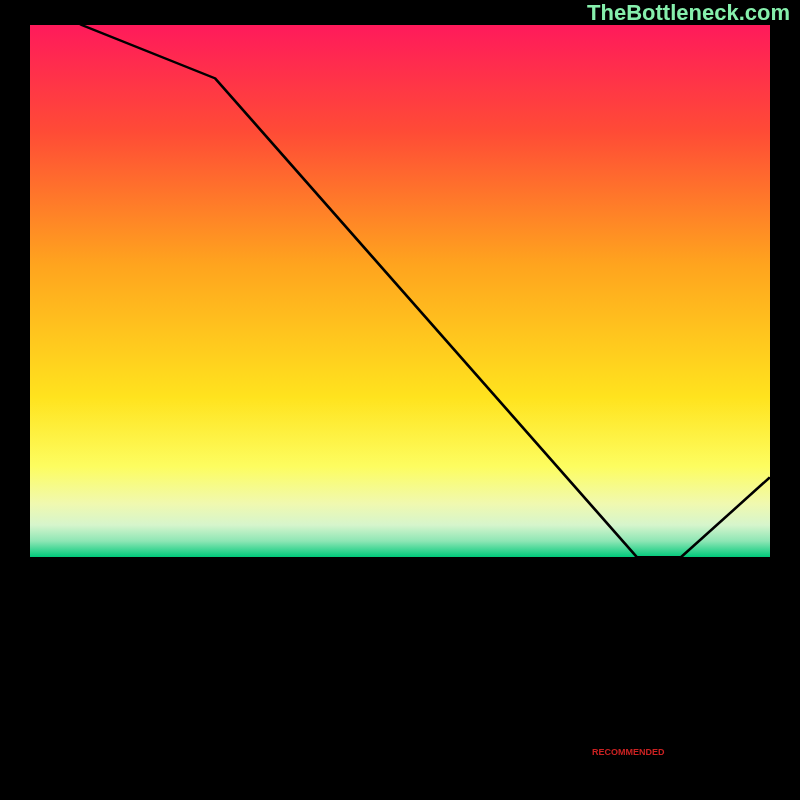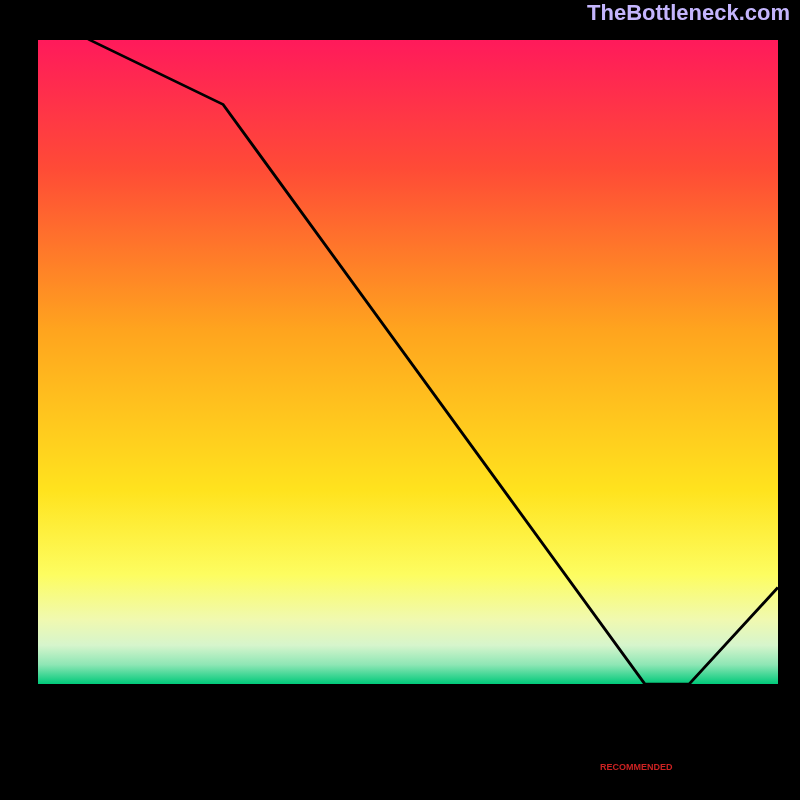--- a/index.html
+++ b/index.html
@@ -13,32 +13,31 @@
   .outer {
     position: relative;
     width: 800px;
     height: 800px;
     background: #000;
   }
   .attribution {
     position: absolute;
     top: 0;
     right: 10px;
-    color: #c4b5fd;
+    color: #86efac;
     font-family: Arial, sans-serif;
     font-size: 22px;
     font-weight: bold;
   }
   .plot {
     position: absolute;
     left: 30px;
-    top: 40px;
+    top: 25px;
     width: 740px;
-    height: 644px;
-    margin-left: 8px;
+    height: 532px;
   }
   .gradient {
     position: absolute;
     left: 0;
     top: 0;
     width: 100%;
     height: 100%;
   }
   .curve {
     position: absolute;

